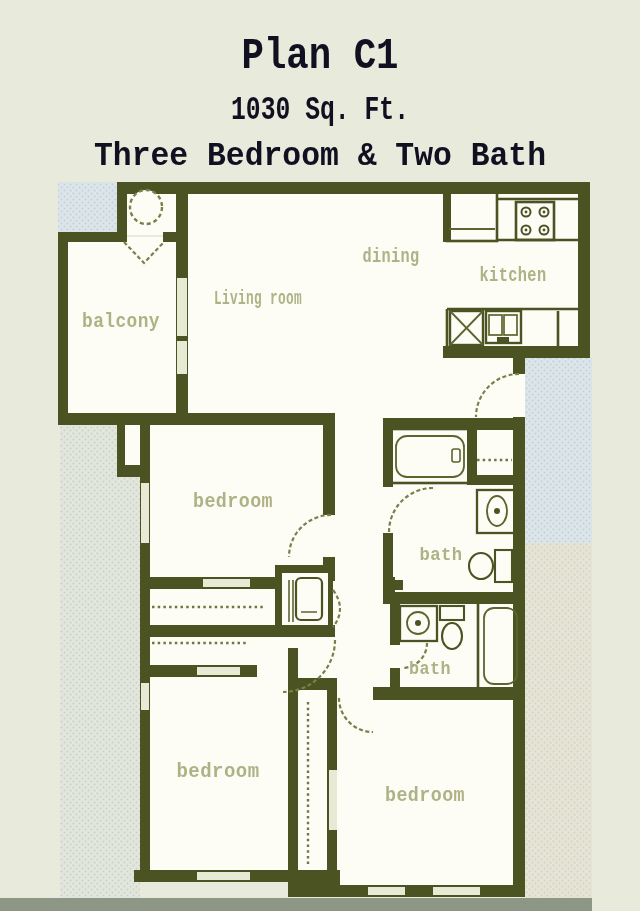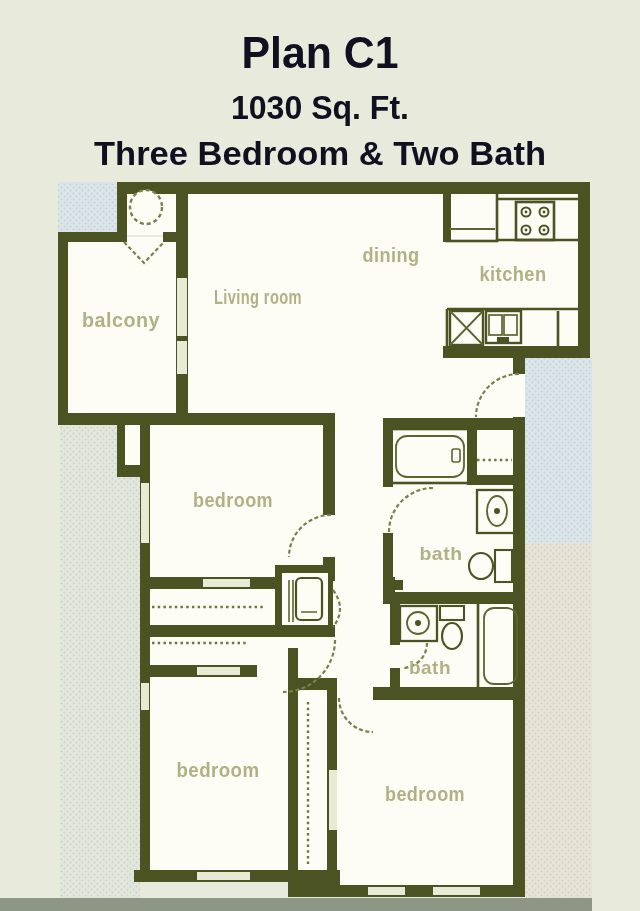--- a/index.html
+++ b/index.html
@@ -1,17 +1,17 @@
 <!DOCTYPE html>
 <html><head>
 <meta charset="utf-8">
 <style>
   html,body{margin:0;padding:0;background:#e8eadb;}
   .page{position:relative;width:592px;height:911px;background:#e8eadb;overflow:hidden;
-        font-family:Liberation Sans, sans-serif;}
+        font-family:Liberation Mono, monospace;}
   svg{display:block;}
   .title-text{fill:#101020;font-weight:bold;}
   .room-label{fill:#aeb284;font-weight:bold;letter-spacing:.5px;}
   .wall{fill:#4b5322;}
   .floor{fill:#fdfdf6;}
   .win{fill:#e7ead4;}
   .fx{fill:none;stroke:#4b5322;}
   .fxl{fill:none;stroke:#5c652f;}
   .arc{fill:none;stroke:#79814b;stroke-width:2.2;stroke-dasharray:4 2.5;}
   .rod{fill:none;stroke:#6f7841;stroke-width:2.4;stroke-dasharray:2.5 3.2;}

